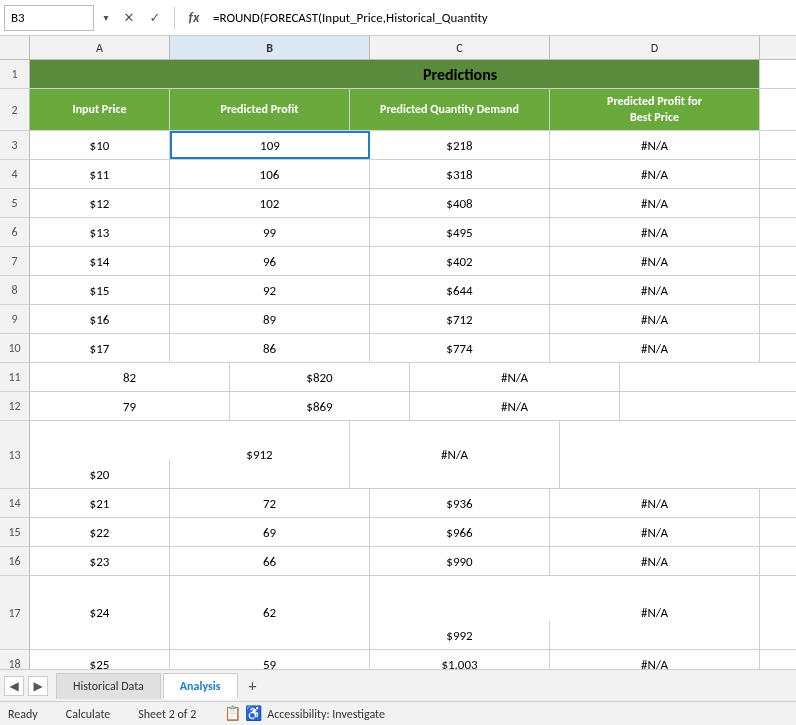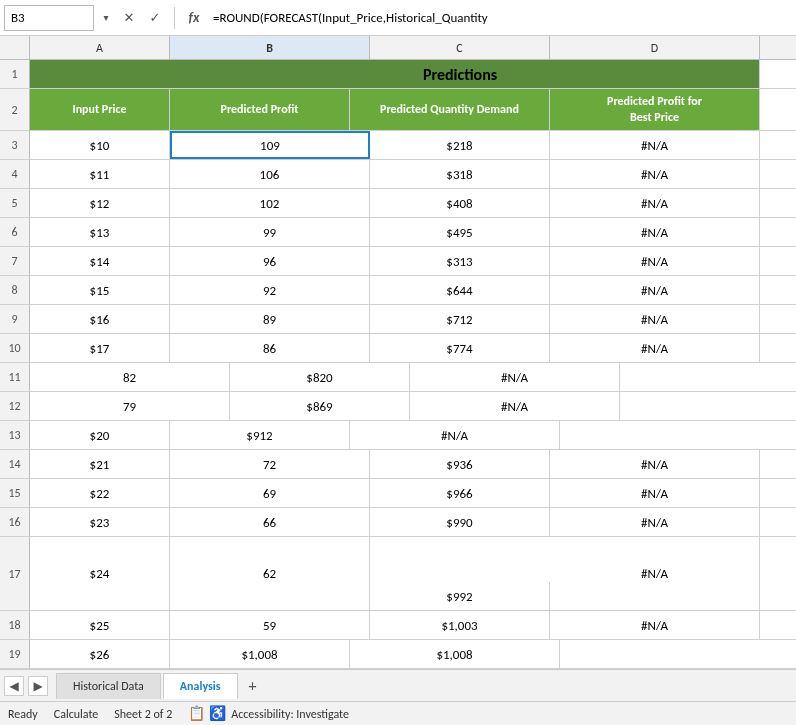--- a/index.html
+++ b/index.html
@@ -229,21 +229,21 @@
     }
 
     
     .status-bar {
       height: 24px;
       background: #f2f2f2;
       border-top: 1px solid #ccc;
       display: flex;
       align-items: center;
       padding: 0 8px;
-      gap: 16px;
+      gap: 28px;
       position: absolute;
       bottom: 0;
       left: 0;
       right: 0;
       font-size: 12px;
       color: #333;
     }
     .status-item {
       display: flex;
       align-items: center;
@@ -329,21 +329,21 @@
     <div class="row-num">6</div>
     <div class="cell col-a" style="justify-content:center;">$13</div>
     <div class="cell col-b" style="justify-content:center;">99</div>
     <div class="cell col-c" style="justify-content:center;">$495</div>
     <div class="cell col-d" style="justify-content:center;">#N/A</div>
   </div>
       <div class="grid-row">
     <div class="row-num">7</div>
     <div class="cell col-a" style="justify-content:center;">$14</div>
     <div class="cell col-b" style="justify-content:center;">96</div>
-    <div class="cell col-c" style="justify-content:center;">$313</div>
+    <div class="cell col-c" style="justify-content:center;">$402</div>
     <div class="cell col-d" style="justify-content:center;">#N/A</div>
   </div>
       <div class="grid-row">
     <div class="row-num">8</div>
     <div class="cell col-a" style="justify-content:center;">$15</div>
     <div class="cell col-b" style="justify-content:center;">92</div>
     <div class="cell col-c" style="justify-content:center;">$644</div>
     <div class="cell col-d" style="justify-content:center;">#N/A</div>
   </div>
       <div class="grid-row">
@@ -367,21 +367,21 @@
     <div class="cell col-d" style="justify-content:center;">#N/A</div>
   </div>
       <div class="grid-row">
     <div class="row-num">12</div>
     <div class="cell col-b" style="justify-content:center;">79</div>
     <div class="cell col-c" style="justify-content:center;">$869</div>
     <div class="cell col-d" style="justify-content:center;">#N/A</div>
   </div>
       <div class="grid-row">
     <div class="row-num">13</div>
-    <div class="cell col-a" style="justify-content:center;">$20</div>
+    <div class="cell col-a" style="justify-content:center;margin-top:39px;">$20</div>
     <div class="cell col-c" style="justify-content:center;">$912</div>
     <div class="cell col-d" style="justify-content:center;">#N/A</div>
   </div>
       <div class="grid-row">
     <div class="row-num">14</div>
     <div class="cell col-a" style="justify-content:center;">$21</div>
     <div class="cell col-b" style="justify-content:center;">72</div>
     <div class="cell col-c" style="justify-content:center;">$936</div>
     <div class="cell col-d" style="justify-content:center;">#N/A</div>
   </div>

